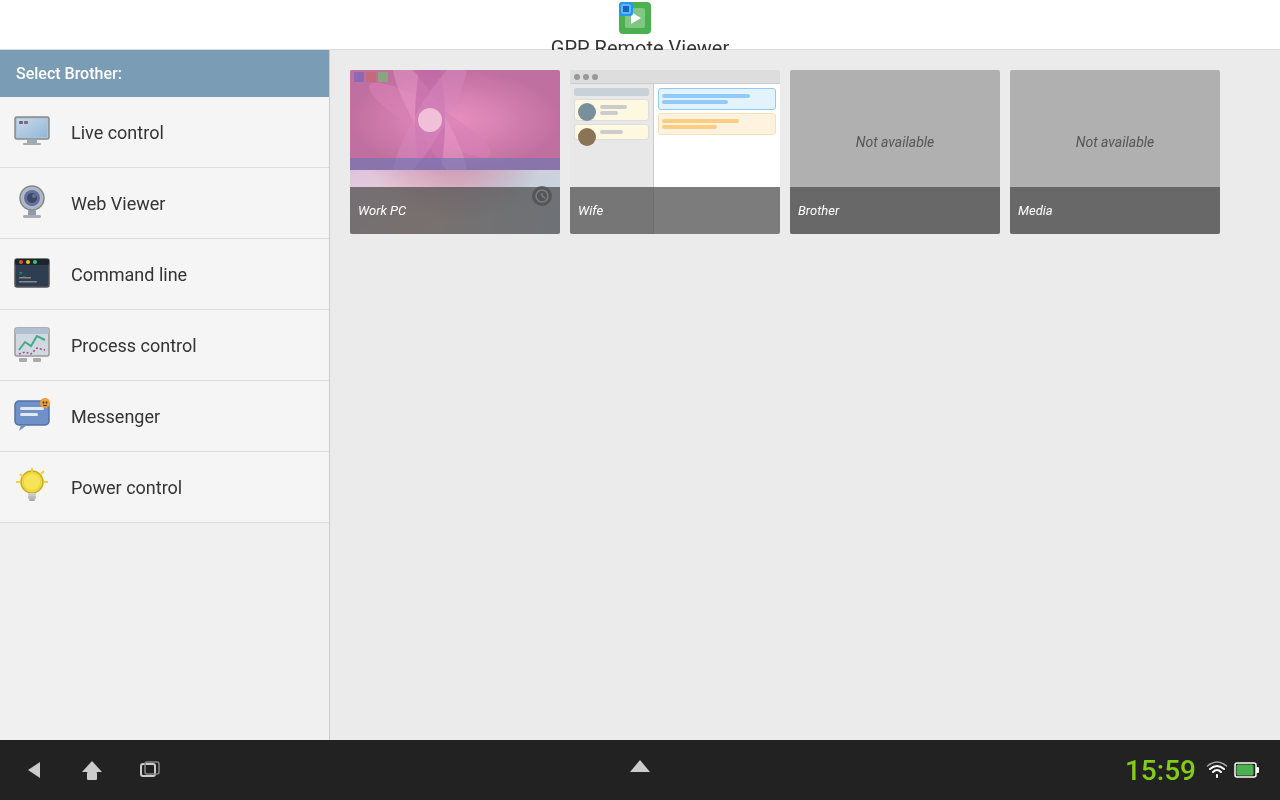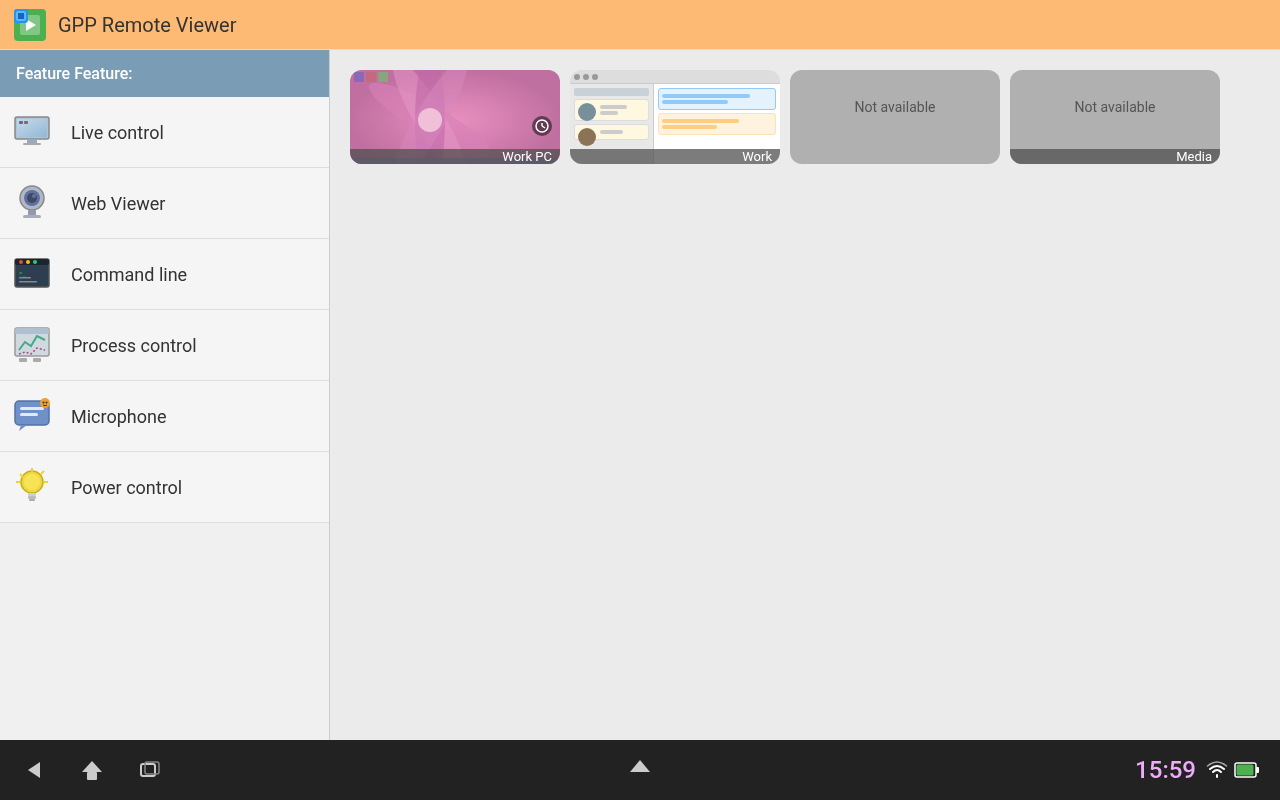--- a/index.html
+++ b/index.html
@@ -1,26 +1,27 @@
 <!DOCTYPE html>
 <html><head>
   <meta charset="utf-8">
   <style>
     * { margin: 0; padding: 0; box-sizing: border-box; }
     body { width: 1280px; height: 800px; overflow: hidden; font-family: 'Roboto', Arial, sans-serif; background: #e8e8e8; display: flex; flex-direction: column; }
 
     
     .top-bar {
       height: 50px;
-      background: #fdba74;
+      background: #ffffff;
       display: flex;
       align-items: center;
       padding: 0 12px;
       border-bottom: 1px solid #ddd;
       flex-shrink: 0;
+      flex-direction: column;
     }
     .app-icon {
       width: 36px;
       height: 36px;
       margin-right: 10px;
       flex-shrink: 0;
     }
     .app-title {
       font-size: 20px;
       color: #333;
@@ -79,38 +80,39 @@
       padding: 20px;
       overflow: auto;
     }
     .thumbnails-grid {
       display: flex;
       flex-wrap: wrap;
       gap: 10px;
     }
     .thumbnail-card {
       width: 210px;
-      height: 94px;
-      border-radius: 12px;
+      height: 164px;
+      border-radius: 2px;
       overflow: hidden;
       cursor: pointer;
       position: relative;
       background: #ccc;
       flex-shrink: 0;
+      font-style: italic;
     }
     .thumbnail-label {
       position: absolute;
       bottom: 0;
       left: 0;
       right: 0;
       background: rgba(80, 80, 80, 0.75);
       color: white;
       font-size: 13px;
-      padding: 0 8px;
-      text-align: right;
+      padding: 16px 8px;
+      text-align: left;
     }
     .not-available-card {
       background: #b0b0b0;
       display: flex;
       flex-direction: column;
       align-items: center;
       justify-content: center;
     }
     .not-available-text {
       color: #555;
@@ -153,22 +155,22 @@
     }
     .nav-btn {
       cursor: pointer;
       color: #ccc;
       font-size: 24px;
       display: flex;
       align-items: center;
       justify-content: center;
     }
     .status-time {
-      color: #f0abfc;
-      font-size: 24px;
+      color: #84cc16;
+      font-size: 28px;
       font-weight: 500;
       margin-left: 14px;
     }
     .status-icons {
       display: flex;
       align-items: center;
       gap: 6px;
     }
 
     
@@ -268,21 +270,21 @@
       <rect x="4" y="4" width="10" height="10" rx="2" fill="#64B5F6"></rect>
       <rect x="6" y="6" width="6" height="6" fill="#1565C0"></rect>
     </svg>
   </div>
   <span class="app-title">GPP Remote Viewer</span>
 </div>
 
 <div class="main-content">
 
   <div class="sidebar">
-    <div class="sidebar-header">Feature Feature:</div>
+    <div class="sidebar-header">Select Brother:</div>
 
     <div class="sidebar-item">
       <div class="sidebar-item-icon">
         <svg viewBox="0 0 42 42" class="icon-svg">
           <rect x="4" y="6" width="34" height="22" rx="2" fill="#b0c4d8" stroke="#888" stroke-width="1.5"></rect>
           <rect x="6" y="8" width="30" height="18" fill="#d0e4f0"></rect>
           <rect x="6" y="8" width="30" height="18" fill="url(#desktop_grad)"></rect>
           <defs>
             <linearGradient id="desktop_grad" x1="0" y1="0" x2="1" y2="1">
               <stop offset="0%" stop-color="#c8d8e8"></stop>
@@ -353,21 +355,21 @@
           <polygon points="10,30 8,36 16,30" fill="#7090c8"></polygon>
           <rect x="9" y="12" width="24" height="3" rx="1.5" fill="white" opacity="0.8"></rect>
           <rect x="9" y="18" width="18" height="3" rx="1.5" fill="white" opacity="0.8"></rect>
 
           <circle cx="34" cy="8" r="5" fill="#f0a030"></circle>
           <circle cx="32.5" cy="7.5" r="1" fill="#333"></circle>
           <circle cx="35.5" cy="7.5" r="1" fill="#333"></circle>
           <path d="M32 10 Q34 11.5 36 10" stroke="#333" stroke-width="1" fill="none"></path>
         </svg>
       </div>
-      <span class="sidebar-item-label">Microphone</span>
+      <span class="sidebar-item-label">Messenger</span>
     </div>
 
     <div class="sidebar-item">
       <div class="sidebar-item-icon">
         <svg viewBox="0 0 42 42" class="icon-svg">
           <circle cx="21" cy="16" r="11" fill="#f0d840" stroke="#c8b020" stroke-width="1.5"></circle>
           <circle cx="21" cy="16" r="8" fill="#f8e860" opacity="0.7"></circle>
 
           <line x1="21" y1="2" x2="21" y2="6" stroke="#f0d040" stroke-width="2"></line>
           <line x1="33" y1="5" x2="30" y2="8" stroke="#f0d040" stroke-width="2"></line>
@@ -451,25 +453,26 @@
                 <div class="chat-line" style="width:80%;background:#90caf9;"></div>
                 <div class="chat-line" style="width:60%;background:#90caf9;"></div>
               </div>
               <div style="background:#fff3e0;border:1px solid #ffe0b2;border-radius:3px;padding:3px;margin-bottom:3px;">
                 <div class="chat-line" style="width:70%;background:#ffcc80;"></div>
                 <div class="chat-line" style="width:50%;background:#ffcc80;"></div>
               </div>
             </div>
           </div>
         </div>
-        <div class="thumbnail-label">Work</div>
+        <div class="thumbnail-label">Wife</div>
       </div>
 
       <div class="thumbnail-card not-available-card">
         <div class="not-available-text">Not available</div>
+        <div class="thumbnail-label">Brother</div>
       </div>
 
       <div class="thumbnail-card not-available-card">
         <div class="not-available-text">Not available</div>
         <div class="thumbnail-label">Media</div>
       </div>
 
     </div>
   </div>
 

